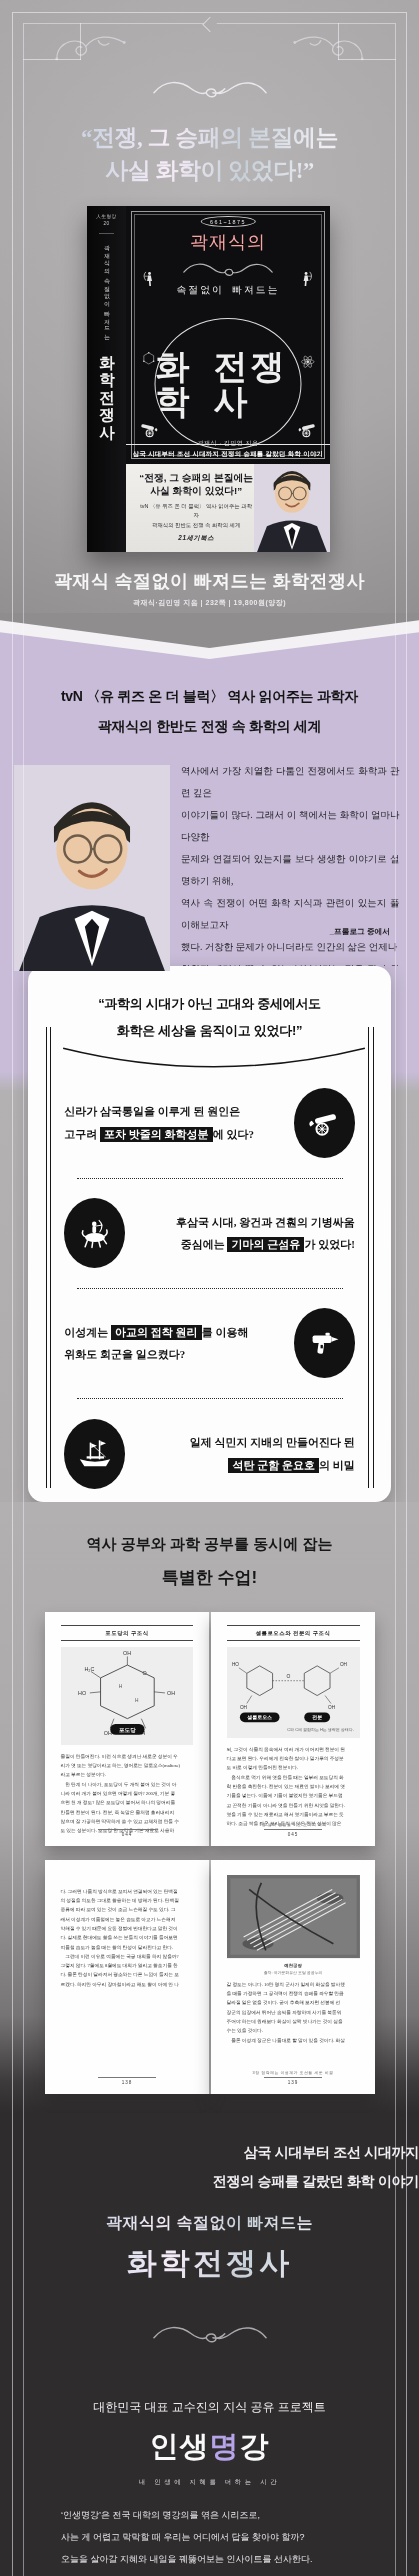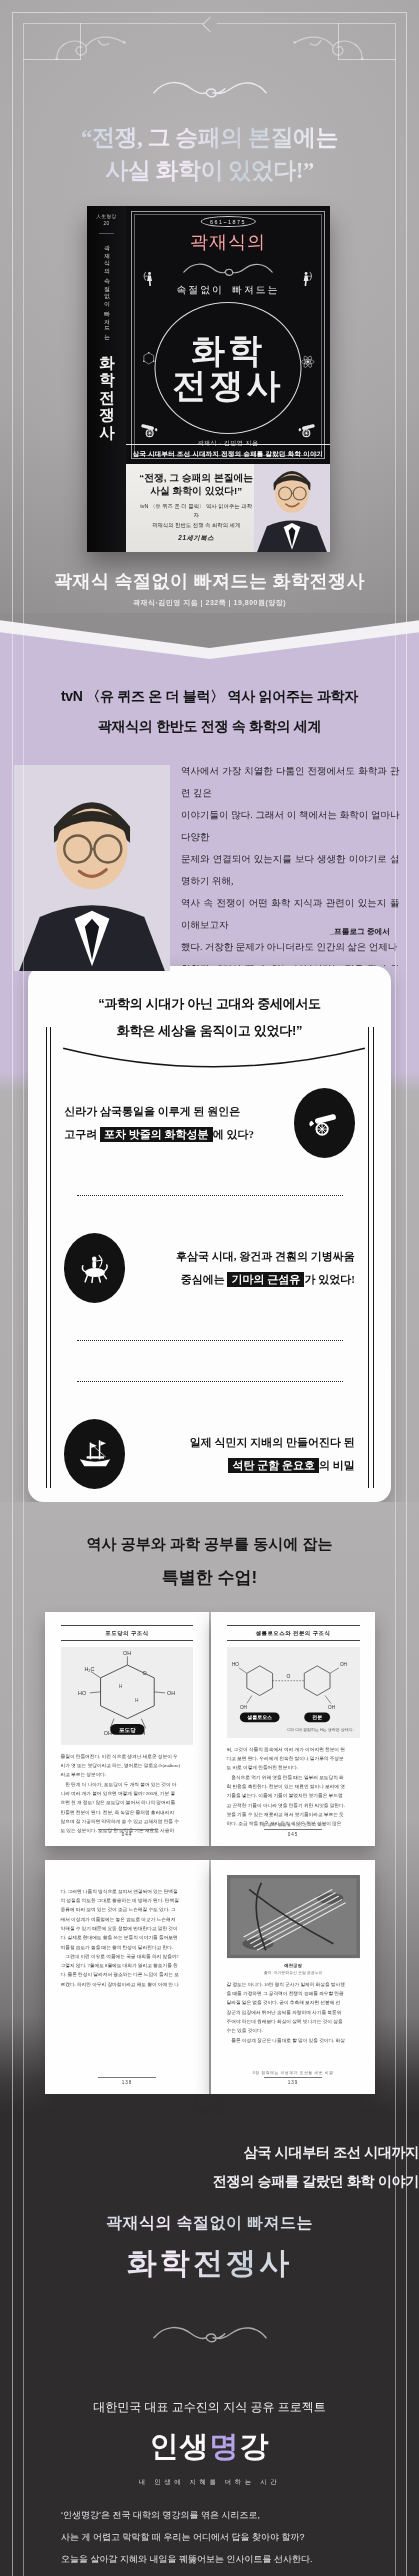--- a/index.html
+++ b/index.html
@@ -37,21 +37,21 @@
   .front{flex:1;background:#0e0e10;position:relative;display:flex;flex-direction:column}
   .cover{position:relative;flex:1}
   .cv-b1{position:absolute;inset:5.2px;border:0.5px solid rgba(230,230,230,.65);pointer-events:none}
   .cv-b2{position:absolute;inset:8.2px;border:0.5px solid rgba(230,230,230,.4);pointer-events:none}
   .cv-years{position:absolute;top:10.3px;left:50%;transform:translateX(-50%);border:0.5px solid #cfcfcf;border-radius:50%;padding:1.5px 8.2px;font-size:5.4px;letter-spacing:1.5px;color:#e8e8e8}
   .cv-author{position:absolute;top:24px;left:0;right:0;text-align:center;font-family:Liberation Serif, serif;font-size:18px;color:#fca5a5;letter-spacing:1px}
   .cv-rope{position:absolute;top:53px;left:50%;transform:translateX(-50%);width:93px;opacity:.8}
   .cv-archer{position:absolute;top:63px;width:20.6px;opacity:.9}
   .cv-archer.l{left:12.4px;transform:scaleX(-1)}.cv-archer.r{right:12.4px}
   .cv-sub{position:absolute;top:78px;left:0;right:0;text-align:center;font-family:Liberation Mono, monospace;font-size:9.8px;color:#eee;letter-spacing:2.1px}
-  .cv-circle{position:absolute;top:96px;left:50%;transform:translateX(-50%);width:145px;height:130px;border:0.8px solid #ddd;border-radius:50%;display:flex;flex-direction:column;align-items:center;justify-content:center}
+  .cv-circle{position:absolute;top:112px;left:50%;transform:translateX(-50%);width:145px;height:130px;border:0.8px solid #ddd;border-radius:50%;display:flex;flex-direction:row;align-items:center;justify-content:center}
   .cv-big{font-weight:900;font-size:34px;line-height:1.02;color:#efefef;letter-spacing:3.1px}
   .cv-mol{position:absolute;width:17.5px;opacity:.85}
   .cv-mol.l{left:14.4px;top:144px}.cv-mol.r{right:13.4px;top:147px}
   .cv-authors{position:absolute;top:233px;left:0;right:0;text-align:center;font-size:6px;color:#ddd;letter-spacing:0.5px}
   .cv-cannon{position:absolute;bottom:20.6px;width:23px;opacity:.9}
   .cv-cannon.l{left:11.3px;transform:scaleX(-1)}.cv-cannon.r{right:11.3px}
   .cv-banner{position:absolute;bottom:0;left:0;right:0;border-top:0.5px solid #e8e8e8;padding:4.6px 0 5.2px;text-align:center;font-weight:800;font-size:6.4px;color:#fff;letter-spacing:0.3px}
   .band{height:88px;background:linear-gradient(180deg,#f0efec,#e4e2df);position:relative;display:flex}
   .band-l{flex:1;padding:7.2px 0 0 12.4px}
   .band-q{font-weight:900;font-size:9.8px;color:#17171a;line-height:1.35;text-align:center}
@@ -343,20 +343,37 @@
                 <path d="M60 16q15 14 2 32" stroke="#fff" stroke-width="3" fill="none"></path>
                 <path d="M44 33l26-4" stroke="#fff" stroke-width="2.5"></path>
               </svg>
             </div>
             <div class="qtext">
               <div><span>후삼국 시대, 왕건과 견훤의 기병싸움</span></div>
               <div><span>중심에는 </span><span class="hl">기마의 근섬유</span><span>가 있었다!</span></div>
             </div>
           </div>
           <div class="qdot"></div>
+          <div class="qitem icon-right">
+            <div class="qtext">
+              <div><span>이성계는 </span><span class="hl">아교의 접착 원리</span><span>를 이용해</span></div>
+              <div><span>위화도 회군을 일으켰다?</span></div>
+            </div>
+            <div class="qicon">
+              <svg viewBox="0 0 100 100">
+                <g fill="#fff">
+                  <rect x="20" y="30" width="50" height="20" rx="5"></rect>
+                  <polygon points="70,34 88,40 70,47"></polygon>
+                  <rect x="34" y="48" width="15" height="30" rx="5" transform="rotate(8 41 63)"></rect>
+                  <rect x="54" y="23" width="11" height="8" rx="2"></rect>
+                </g>
+                <rect x="41" y="55" width="6" height="9" fill="#121212"></rect>
+              </svg>
+            </div>
+          </div>
           <div class="qdot"></div>
           <div class="qitem icon-left">
             <div class="qicon">
               <svg viewBox="0 0 100 100">
                 <g fill="#fff">
                   <path d="M10 64q40 13 80 0l-11 18H22z"></path>
                   <rect x="36" y="20" width="4" height="44"></rect>
                   <rect x="60" y="14" width="4" height="50"></rect>
                   <polygon points="40,22 55,28 40,34"></polygon>
                   <polygon points="64,16 79,22 64,28"></polygon>

